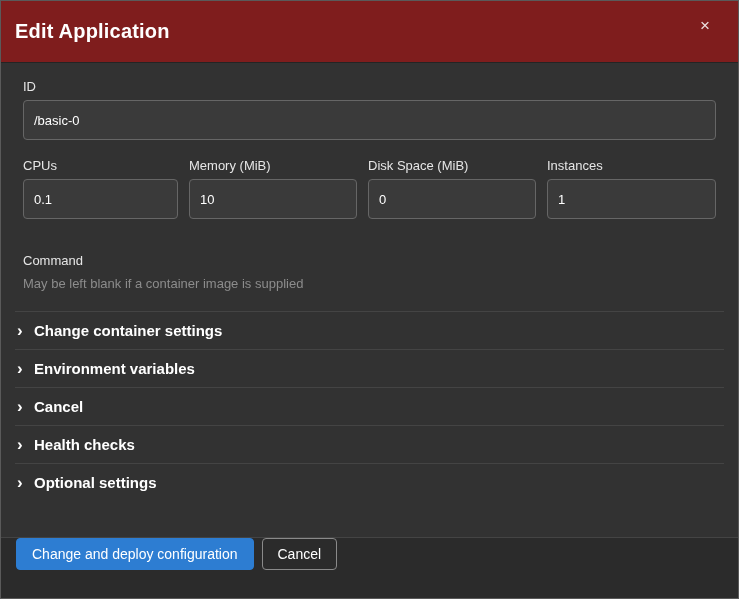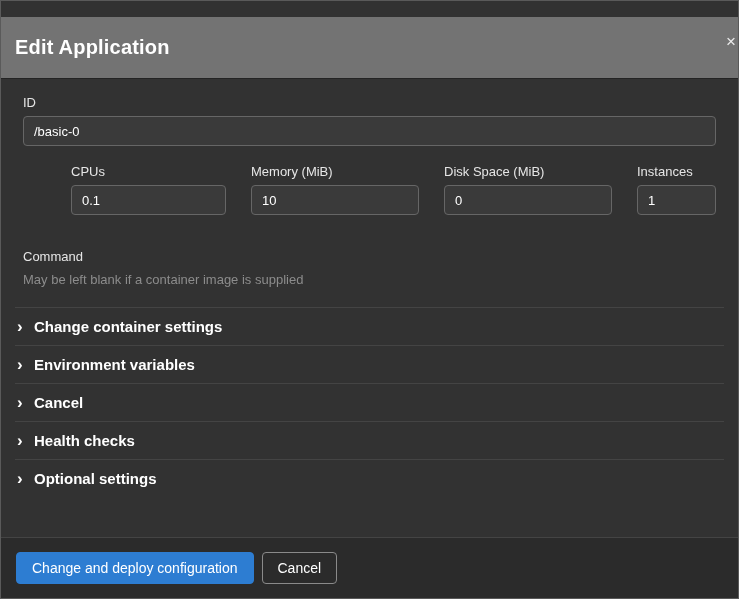--- a/index.html
+++ b/index.html
@@ -15,27 +15,26 @@
     height: 599px;
     border: 1px solid #5a5a5a;
     display: flex;
     flex-direction: column;
     background: #323232;
   }
   
   .modal-header {
     height: 62px;
     flex: 0 0 62px;
-    background: #737373;
+    background: #7f1d1d;
     display: flex;
     align-items: center;
     justify-content: space-between;
-    padding: 0 2px 0 14px;
+    padding: 0 28px 0 14px;
     border-bottom: 1px solid #242424;
-    margin-top: 16px;
   }
   .modal-title {
     font-size: 20px;
     font-weight: 600;
     color: #ffffff;
     letter-spacing: 0.2px;
   }
   .close-btn {
     background: none;
     border: none;
@@ -65,27 +64,26 @@
     width: 100%;
     background: #3a3a3a;
     border: 1px solid #666666;
     border-radius: 4px;
     color: #ffffff;
     font-family: inherit;
     font-size: 13px;
     padding: 5px 10px;
     outline: none;
   }
-  input.text-input { height: 30px; }
+  input.text-input { height: 40px; }
   .row-4 {
     display: grid;
     grid-template-columns: 155px 168px 168px 1fr;
-    column-gap: 25px;
+    column-gap: 11px;
     margin-top: 18px;
-    margin-left: 48px;
   }
   .command-field { margin-top: 34px; }
   .textarea-wrap { position: relative; }
   textarea.text-area {
     height: 58px;
     resize: none;
     white-space: pre-wrap;
     line-height: 1.5;
   }
   .resize-handle {
@@ -127,21 +125,20 @@
     font-weight: 700;
     color: #ffffff;
   }
   
   .modal-footer {
     flex: 0 0 61px;
     height: 61px;
     background: #2b2b2b;
     border-top: 1px solid #444444;
     display: flex;
-    align-items: center;
     padding: 0 15px;
     gap: 8px;
   }
   .btn {
     font-family: inherit;
     font-size: 14px;
     border-radius: 4px;
     padding: 7px 15px;
     height: 32px;
     cursor: pointer;

